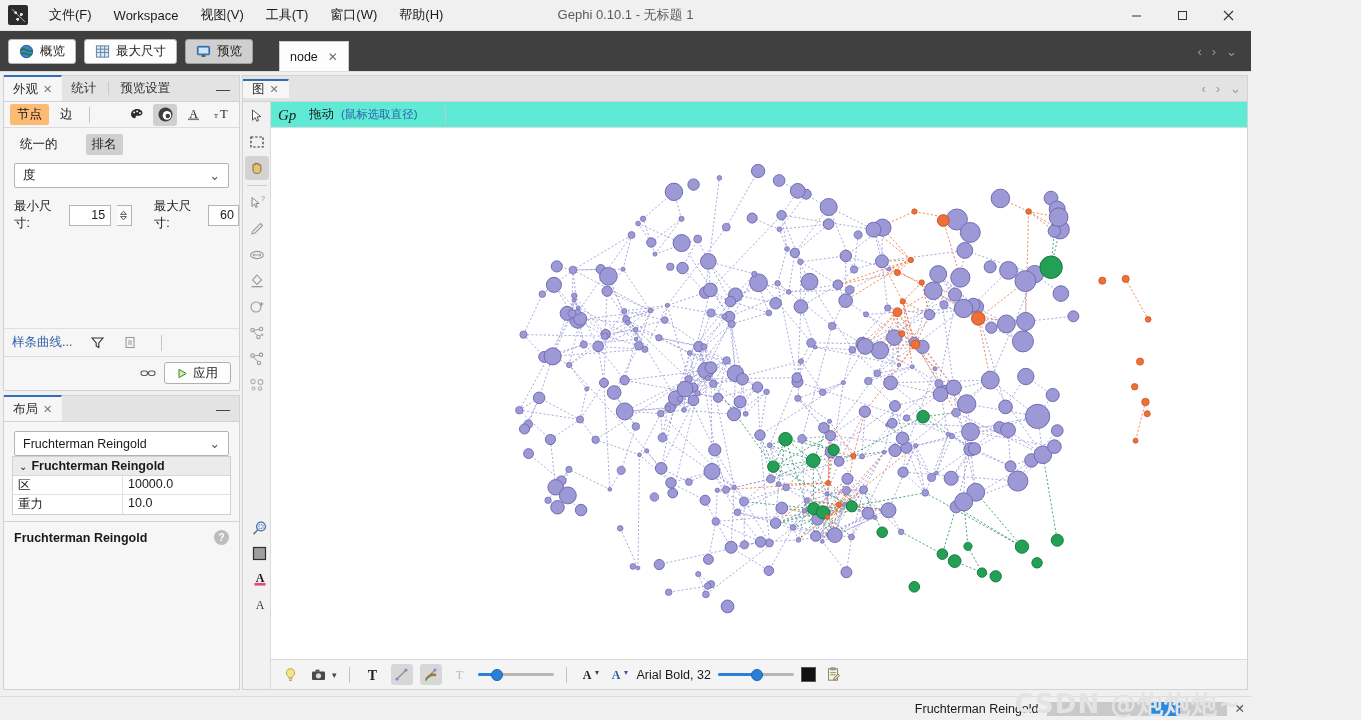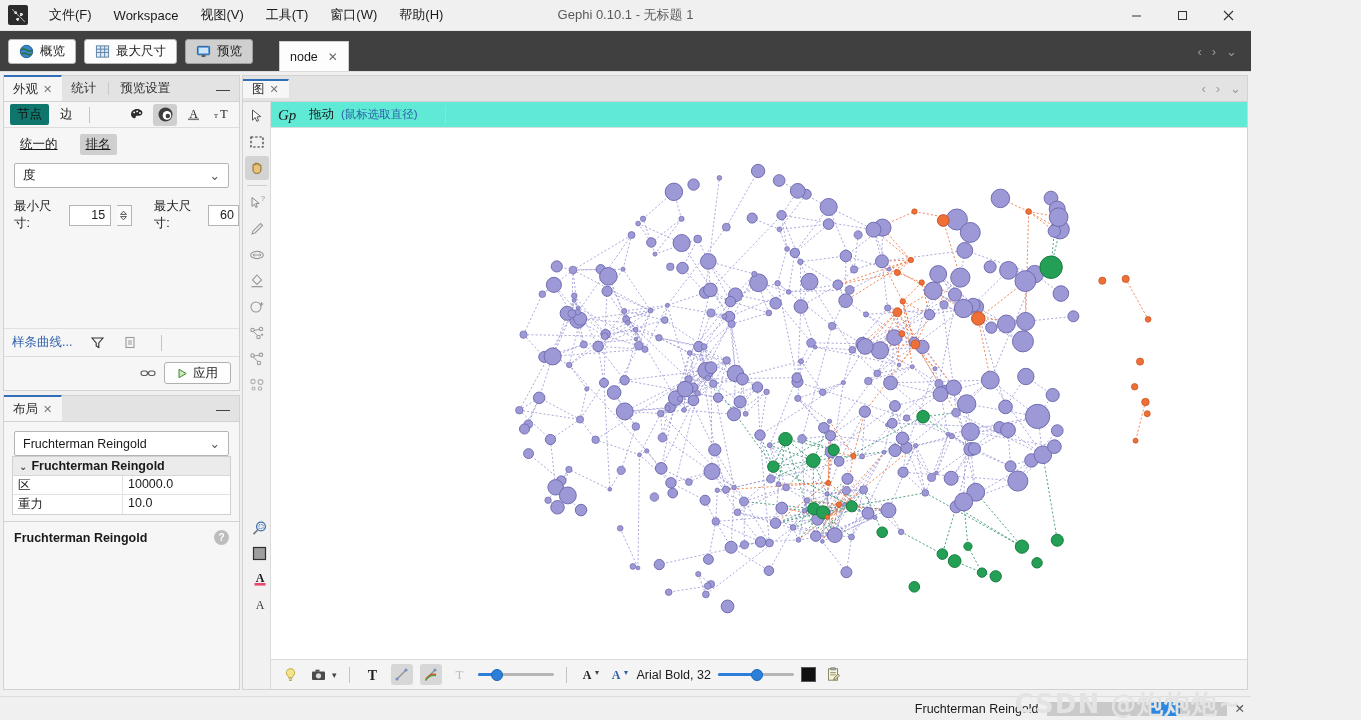--- a/index.html
+++ b/index.html
@@ -86,30 +86,30 @@
   .pmin { margin-left:auto; padding:0 9px; display:flex; align-items:center; color:#444; font-size:14px; }
 
   
   .app-toolrow {
     display:flex; align-items:center; height:26px; padding:0 6px; gap:4px;
     border-bottom:1px solid #dcdcdc; background:#f6f6f6;
   }
   .segbtn {
     padding:2px 7px; font-size:12.5px; border-radius:2px; cursor:default; color:#111;
   }
-  .segbtn.on { background:#0f766e; }
+  .segbtn.on { background:#fdba74; }
   .vsep { width:1px; height:16px; background:#c4c4c4; margin:0 5px; }
   .icobtn {
     width:24px; height:22px; display:flex; align-items:center; justify-content:center;
     border-radius:3px; cursor:default;
   }
   .icobtn.on { background:#cfcfcf; }
   .spacer { flex:1; }
 
-  .rankrow { display:flex; align-items:center; gap:16px; padding:6px 8px 4px 10px;text-decoration:underline; }
+  .rankrow { display:flex; align-items:center; gap:22px; padding:6px 8px 4px 10px; }
   .rtab { font-size:12.5px; padding:2px 6px; border-radius:2px; cursor:default; }
   .rtab.on { background:#cfcfcf; }
 
   .combo {
     margin:4px 10px 0 10px; height:25px; background:#fff; border:1px solid #b4b4b4;
     display:flex; align-items:center; padding:0 8px; font-size:12.5px; border-radius:2px;
   }
   .combo .cv { flex:1; }
   .sizerow { display:flex; align-items:center; gap:6px; padding:10px 0 0 10px; font-size:12.5px; }
   .numbox {

